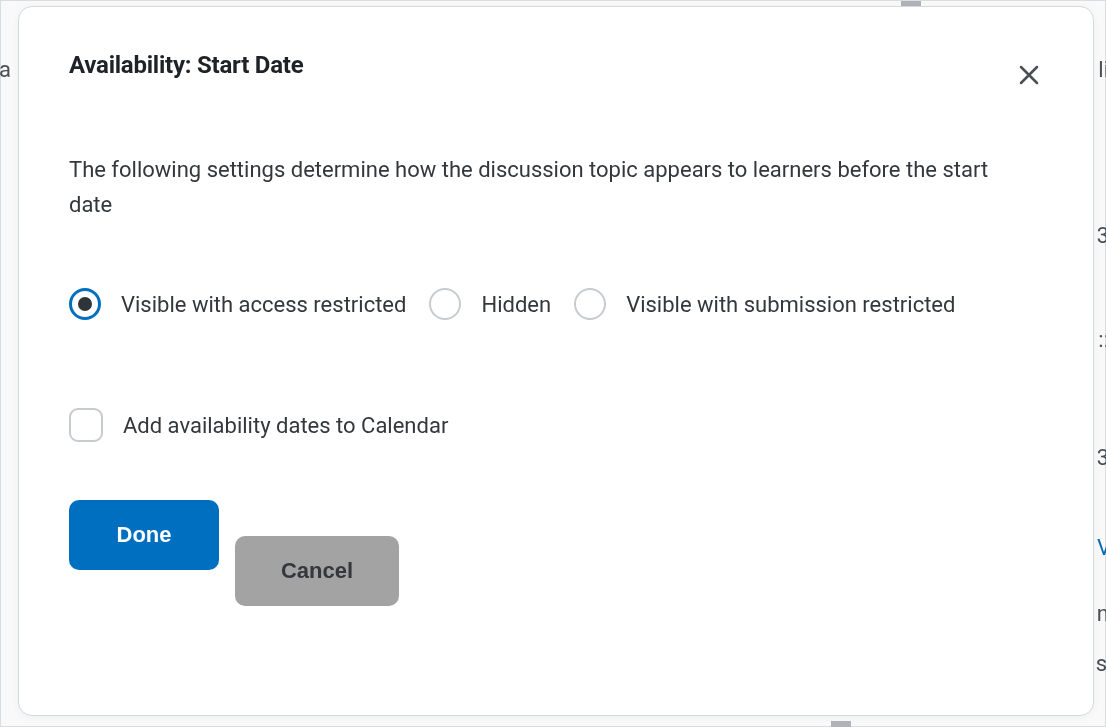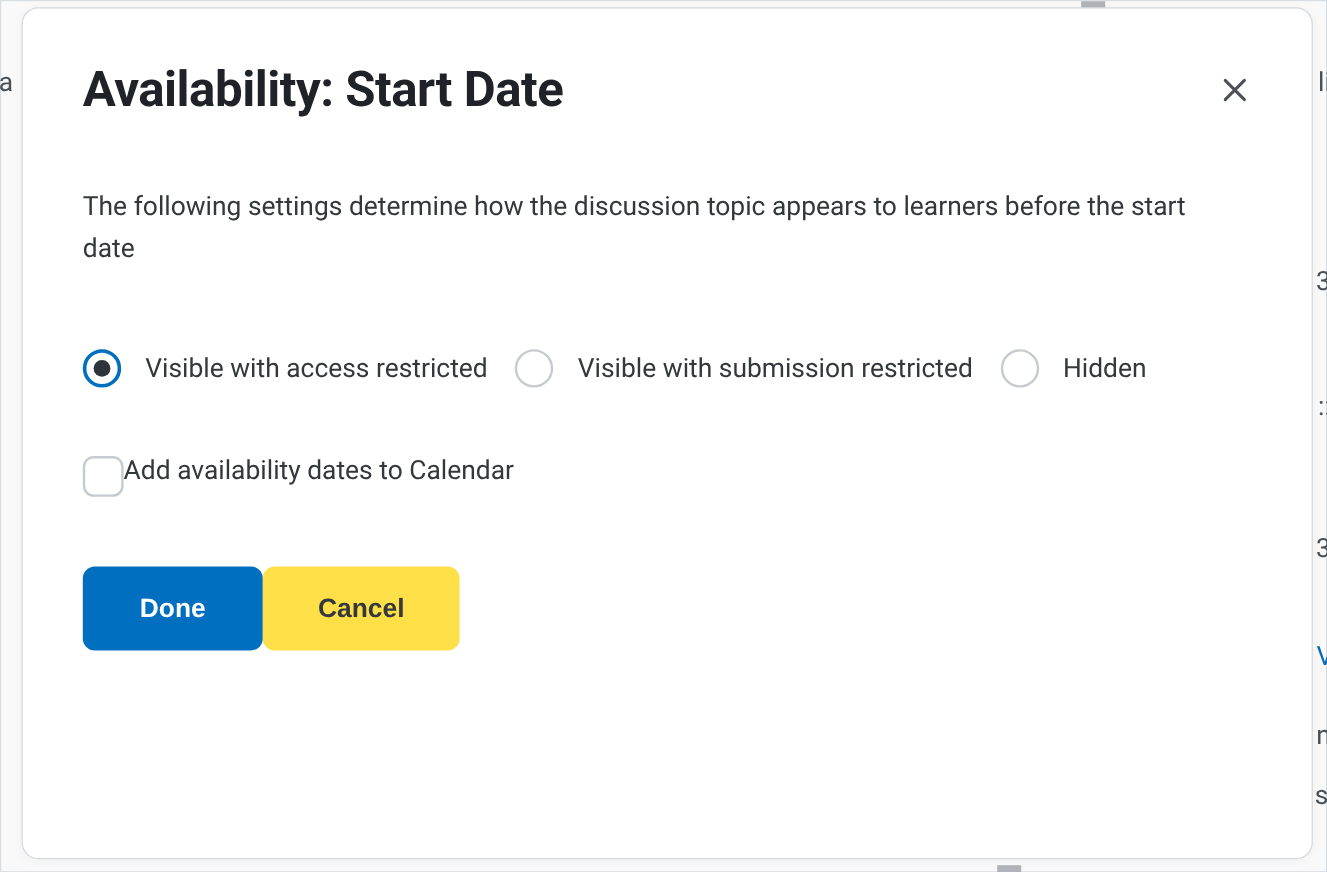--- a/index.html
+++ b/index.html
@@ -42,21 +42,21 @@
       border-radius: 14px;
       box-shadow: 0 2px 10px rgba(0,0,0,0.04);
       padding: 44px 50px 40px 50px;
     }
     .dialog-header {
       display: flex;
       align-items: flex-start;
       justify-content: space-between;
     }
     .dialog-title {
-      font-size: 41px;
+      font-size: 24px;
       font-weight: 700;
       color: #1f2328;
       letter-spacing: -0.01em;
     }
     .close-btn {
       background: none;
       border: none;
       cursor: pointer;
       padding: 6px;
       margin-top: 6px;
@@ -111,61 +111,65 @@
       width: 14px;
       height: 14px;
       border-radius: 50%;
       background: #2e3438;
     }
     .radio-label {
       font-size: 22px;
       color: #34383c;
     }
     .checkbox-row {
-      margin-top: 57px;
-      display: flex;
+      margin-top: 88px;
+      display: flex;
+      align-items: center;
+      gap: 20px;
       cursor: pointer;
     }
     .checkbox-box {
       width: 34px;
       height: 34px;
       border-radius: 9px;
       border: 2px solid #c6cbd1;
       background: #fff;
       flex-shrink: 0;
     }
     .checkbox-label {
       font-size: 22px;
       color: #34383c;
     }
     .button-row {
       margin-top: 58px;
       display: flex;
+      gap: 16px;
     }
     .btn {
       height: 70px;
       padding: 0 34px;
       border-radius: 10px;
       font-size: 22px;
       font-weight: 700;
       border: none;
       cursor: pointer;
       display: flex;
       align-items: center;
       justify-content: center;
       min-width: 150px;
     }
     .btn-primary {
       background: #006fbf;
       color: #ffffff;
     }
     .btn-secondary {
-      background: #fde047;
+      background: #a3a3a3;
       color: #34383c;
       min-width: 164px;
+      margin-top: 36px;
     }
   </style>
 </head>
 <body>
 
 <div class="backdrop">
   <div class="backdrop-stripe" style="left:900px; top:0; width:20px; height:6px;"></div>
   <div class="backdrop-stripe" style="left:830px; top:720px; width:20px; height:6px;"></div>
   <div class="backdrop-text" style="left:-2px; top:56px; width:12px;">a</div>
   <div class="backdrop-text" style="right:-4px; top:56px;">li</div>
@@ -191,25 +195,25 @@
 
   <p class="dialog-description">The following settings determine how the discussion topic appears to learners before the start date</p>
 
   <div class="radio-group">
     <label class="radio-option">
       <span class="radio-circle selected"></span>
       <span class="radio-label">Visible with access restricted</span>
     </label>
     <label class="radio-option">
       <span class="radio-circle"></span>
-      <span class="radio-label">Visible with submission restricted</span>
+      <span class="radio-label">Hidden</span>
     </label>
     <label class="radio-option">
       <span class="radio-circle"></span>
-      <span class="radio-label">Hidden</span>
+      <span class="radio-label">Visible with submission restricted</span>
     </label>
   </div>
 
   <label class="checkbox-row">
     <span class="checkbox-box"></span>
     <span class="checkbox-label">Add availability dates to Calendar</span>
   </label>
 
   <div class="button-row">
     <button class="btn btn-primary">Done</button>

